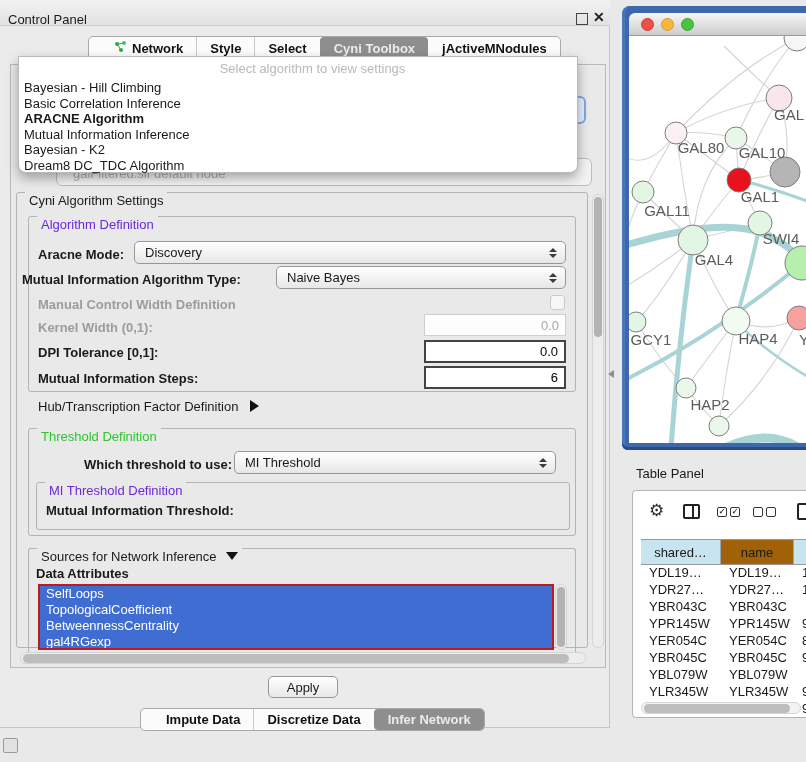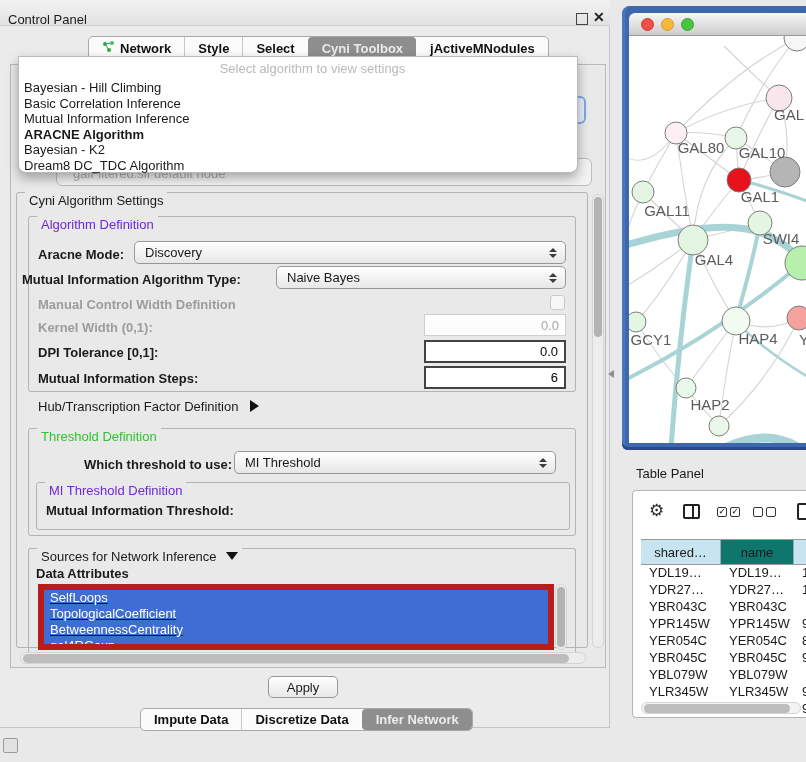--- a/index.html
+++ b/index.html
@@ -12,21 +12,21 @@
   #cpanel{left:0;top:6;width:610px;height:728px;background:#ebebeb;
           border:1px solid #c6c6c6;border-left:none;box-sizing:border-box;}
   #cp-titlebar{left:0;top:6;width:610px;height:26px;background:linear-gradient(#f2f2f2,#e2e2e2);
                border-bottom:1px solid #cfcfcf;box-sizing:border-box;}
   #cp-title{left:8px;top:12px;font-size:13px;}
   .win-float{left:576px;top:13px;width:10px;height:10px;border:1.6px solid #444;background:transparent;}
   .win-close{left:593px;top:9px;font-size:14px;font-weight:900;color:#222;line-height:16px;}
 
   
   .tabstrip{display:flex;align-items:stretch;background:#fbfbfb;border:1px solid #a9a9a9;
-            border-radius:5px;box-sizing:border-box;overflow:hidden;}
+            border-radius:5px;box-sizing:border-box;overflow:hidden;padding-left:12px;}
   .tab{display:flex;align-items:center;gap:5px;padding:0 13px;font-size:13px;font-weight:600;
        color:#111;white-space:nowrap;cursor:default;}
   .tab + .tab{border-left:1px solid #c8c8c8;}
   .tab.selected{background:#8e8e8e;color:#ececec;border-radius:4px;border-left-color:transparent;}
   .tab.selected + .tab{border-left-color:transparent;}
 
   
   #algo-popup{left:18px;top:56px;width:560px;height:117px;background:#fff;
               border:1px solid #b9b9b9;border-radius:0 0 8px 8px;z-index:50;
               box-shadow:0 5px 12px rgba(0,0,0,.32);box-sizing:border-box;}
@@ -60,21 +60,21 @@
           font-family:"Liberation Sans",sans-serif;}
   .tfield.norm{border:1px solid #9a9a9a;}
   .tfield.dark{border:2px solid #434343;}
   .tfield.dis{border:1px solid #cfcfcf;color:#a9a9a9;background:#fdfdfd;}
   .chk{width:15px;height:15px;border:1px solid #c9c9c9;border-radius:3px;background:#f6f6f6;box-sizing:border-box;}
   .section-hdr{font-size:13px;white-space:nowrap;}
   .tri-right{display:inline-block;width:0;height:0;border-top:6px solid transparent;
              border-bottom:6px solid transparent;border-left:9px solid #111;vertical-align:-1px;margin-left:8px;}
   .tri-down{display:inline-block;width:0;height:0;border-left:6px solid transparent;
             border-right:6px solid transparent;border-top:8px solid #111;vertical-align:1px;margin-left:6px;}
-  #attr-list{background:#fde047;border:6px solid #b91c1c;box-sizing:border-box;overflow:hidden;text-decoration:underline;}
+  #attr-list{background:#fde047;border:2px solid #b91c1c;box-sizing:border-box;overflow:hidden;}
   .attr-item{height:16px;line-height:16px;background:#3f6dd1;color:#fff;font-size:13px;padding-left:6px;}
   .vscroll{background:#ededed;border-left:1px solid #cycyc;border:1px solid #d4d4d4;border-radius:6px;box-sizing:border-box;}
   .vthumb{position:absolute;left:1px;width:8px;background:#b3b3b3;border-radius:5px;}
   .hscroll{background:#ededed;border:1px solid #d4d4d4;border-radius:7px;box-sizing:border-box;}
   .hthumb{position:absolute;top:1px;height:9px;background:#bdbdbd;border-radius:5px;}
   .pushbtn{background:linear-gradient(#ffffff,#e8e8e8);border:1px solid #979797;border-radius:5px;
            font-size:13px;display:flex;align-items:center;justify-content:center;box-sizing:border-box;}
   #mini-dock{left:3px;top:738px;width:13px;height:13px;border:1px solid #9a9a9a;background:#e2e2e2;border-radius:2px;}
   #splitter-arrow{left:608px;top:370px;width:0;height:0;border-top:4px solid transparent;
                   border-bottom:4px solid transparent;border-right:6px solid #8f8f8f;}
@@ -98,21 +98,21 @@
   .gear{font-size:17px;color:#2e2e2e;line-height:17px;}
   .ic-cols{width:17px;height:15px;border:2px solid #222;border-radius:2px;box-sizing:border-box;}
   .ic-cols i{position:absolute;left:7px;top:0;width:2px;height:11px;background:#222;}
   .mini-box{width:10px;height:10px;border:1.5px solid #333;border-radius:2px;box-sizing:border-box;
             font-size:8px;line-height:8px;text-align:center;color:#333;font-weight:bold;}
   .ic-doc{width:13px;height:17px;border:2px solid #222;border-radius:2px;box-sizing:border-box;}
   #tbl-header{display:flex;position:absolute;left:8px;top:48px;height:24px;border-top:1px solid #9a9a9a;
               border-bottom:1px solid #9a9a9a;}
   .th{box-sizing:border-box;border-right:1px solid #9aa9b0;font-size:13px;display:flex;align-items:center;
       justify-content:center;overflow:hidden;white-space:nowrap;}
-  .th.blue{background:#c8e4f0;} .th.gray{background:#0f766e;}
+  .th.blue{background:#c8e4f0;} .th.gray{background:#a16207;}
   #tbl-rows{position:absolute;left:8px;top:73px;width:220px;height:150px;overflow:hidden;}
   .tr{display:flex;height:17px;line-height:17px;font-size:13px;}
   .td{box-sizing:border-box;padding-left:8px;overflow:hidden;white-space:nowrap;}
 </style>
 </head>
 <body>
 
 <div id="stage">
 
   <div class="abs" id="cpanel"></div>
@@ -393,20 +393,20 @@
     <div class="abs hscroll" style="left:8px;top:211px;width:160px;height:12px;background:#f3f3f3;">
       <div class="hthumb" style="left:2px;width:146px;"></div>
     </div>
   </div>
 
   <div class="abs" id="algo-popup">
     <div id="algo-prompt">Select algorithm to view settings</div>
     <div id="algo-options">
         <div class="algo-option">Bayesian - Hill Climbing</div>
         <div class="algo-option">Basic Correlation Inference</div>
+        <div class="algo-option hl">ARACNE Algorithm</div>
         <div class="algo-option">Mutual Information Inference</div>
-        <div class="algo-option hl">ARACNE Algorithm</div>
         <div class="algo-option">Bayesian - K2</div>
         <div class="algo-option">Dream8 DC_TDC Algorithm</div>
       </div>
   </div>
 
 </div>
 
 </body></html>

